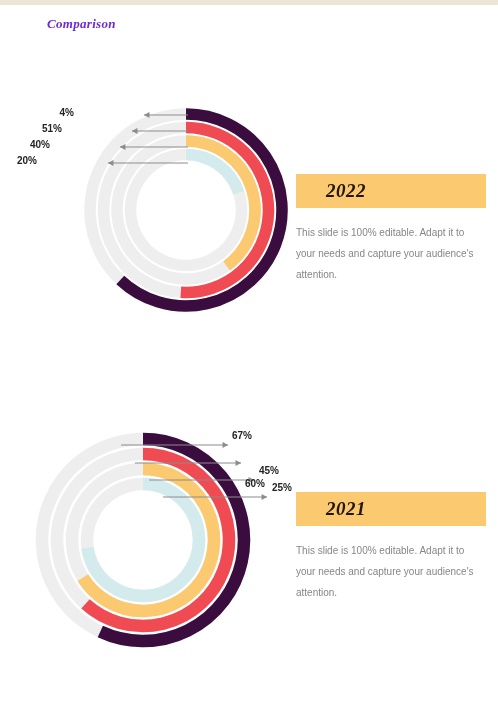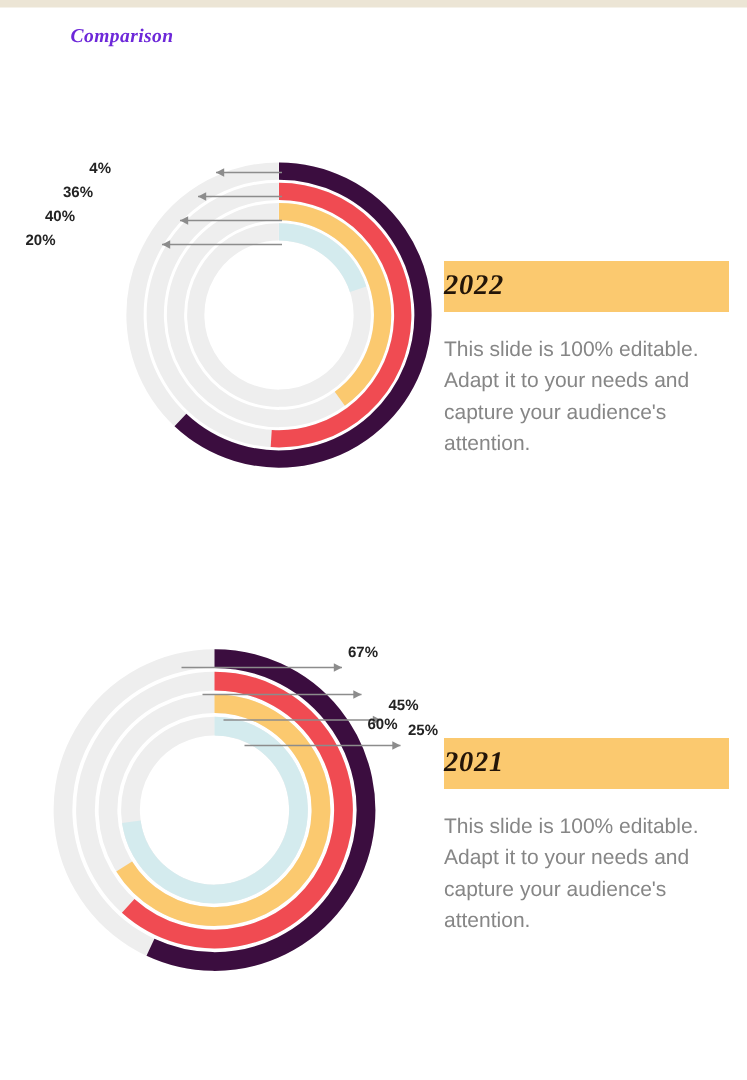--- a/index.html
+++ b/index.html
@@ -50,25 +50,25 @@
   #side-2023{top:72px;}
   .year-box{
     width:190px;height:34px;
     background:#fbc96f;
     display:flex;align-items:center;
   }
   .year-box .year{
     font-family:"Liberation Serif", serif;
     font-style:italic;font-weight:bold;
     font-size:19px;color:#231508;
-    margin-left:0;letter-spacing:.5px;
+    margin-left:30px;letter-spacing:.5px;
   }
   .side-body{
     margin-top:14px;
-    font-size:14px;line-height:21px;
+    font-size:10px;line-height:21px;
     color:#868686;
     width:182px;
   }
 </style>
 </head>
 <body>
 
 <div class="top-strip"></div>
 
 <div class="slide-title">Comparison</div>
@@ -97,21 +97,21 @@
           <line x1="108" y1="47" x2="40" y2="47" stroke="#8c8c8c" stroke-width="1"></line>
           <path d="M 40 47 L 45.44 44.11 L 45.44 49.89 Z" fill="#8c8c8c"></path>
           <line x1="108" y1="63" x2="28" y2="63" stroke="#8c8c8c" stroke-width="1"></line>
           <path d="M 28 63 L 33.44 60.11 L 33.44 65.89 Z" fill="#8c8c8c"></path>
         </g>
     </svg>
   </div>
 
   <div class="labels" id="labels-2022">
     <div class="lbl" style="left:12px;top:11px;width:62px;">4%</div>
-    <div class="lbl" style="left:0px;top:27px;width:62px;">36%</div>
+    <div class="lbl" style="left:0px;top:27px;width:62px;">51%</div>
     <div class="lbl" style="left:-12px;top:43px;width:62px;">40%</div>
     <div class="lbl" style="left:-25px;top:59px;width:62px;">20%</div>
   </div>
 
   <div class="side" id="side-2022">
     <div class="year-box">
       <span class="year">2022</span>
     </div>
     <div class="side-body">This slide is 100% editable. Adapt it to your needs and capture your audience's attention.</div>
   </div>

